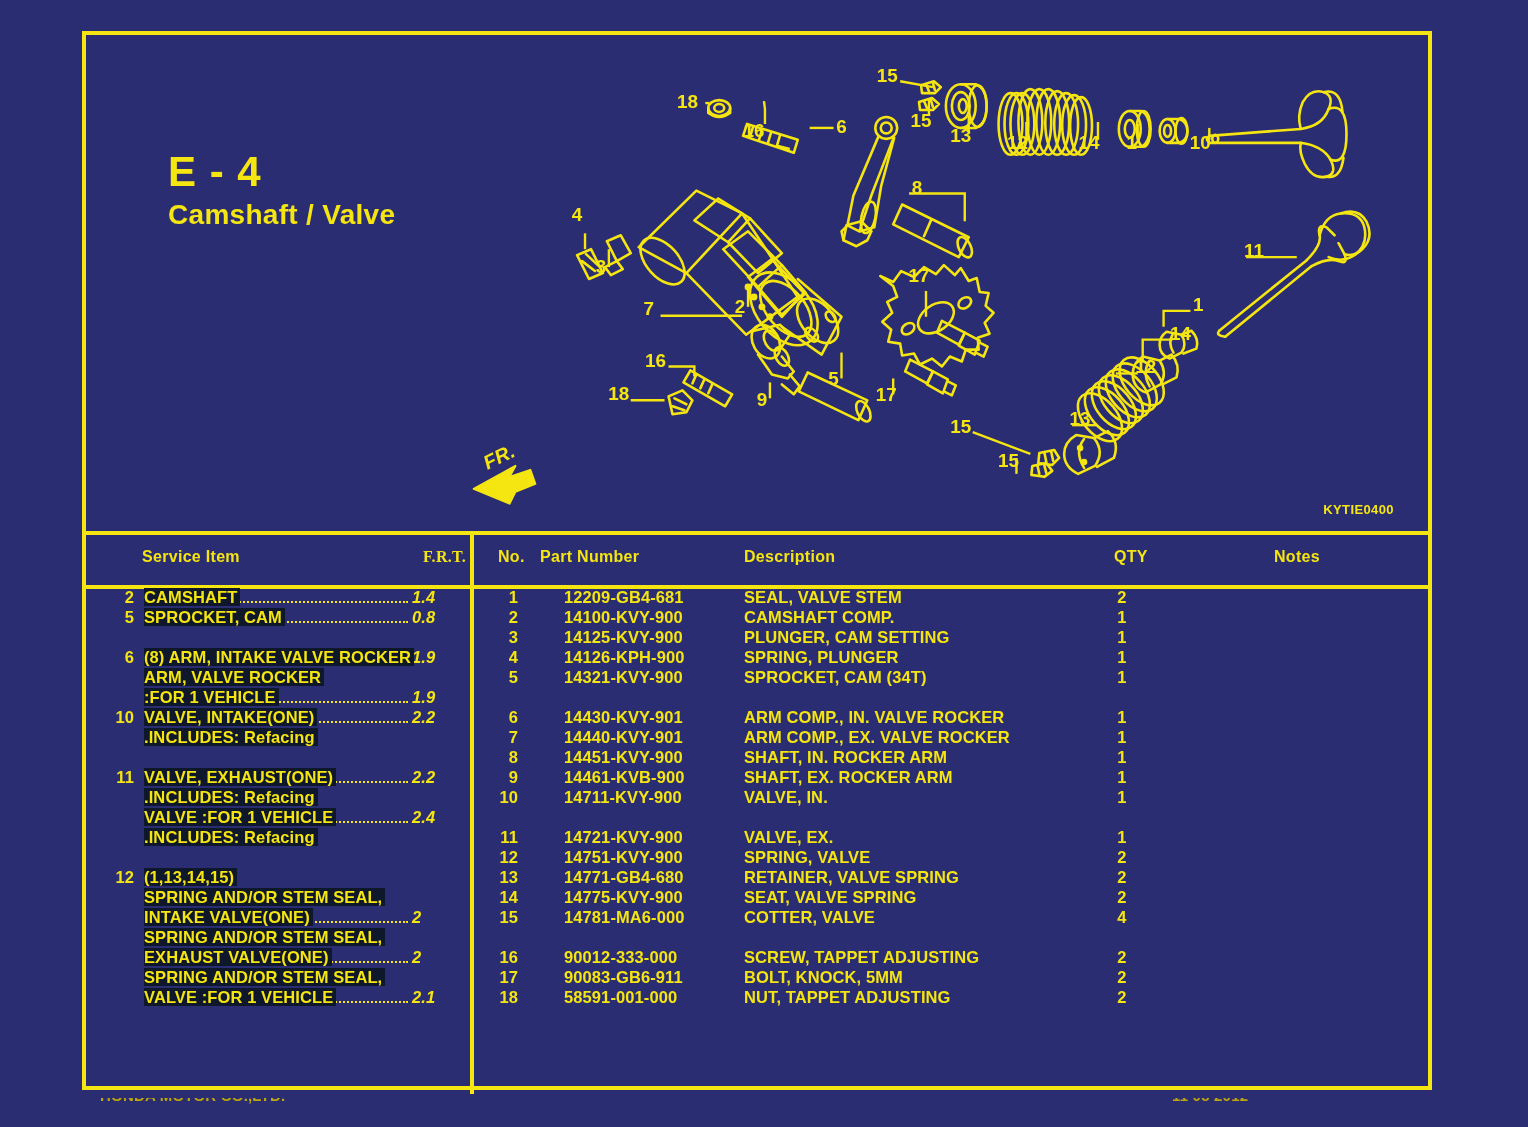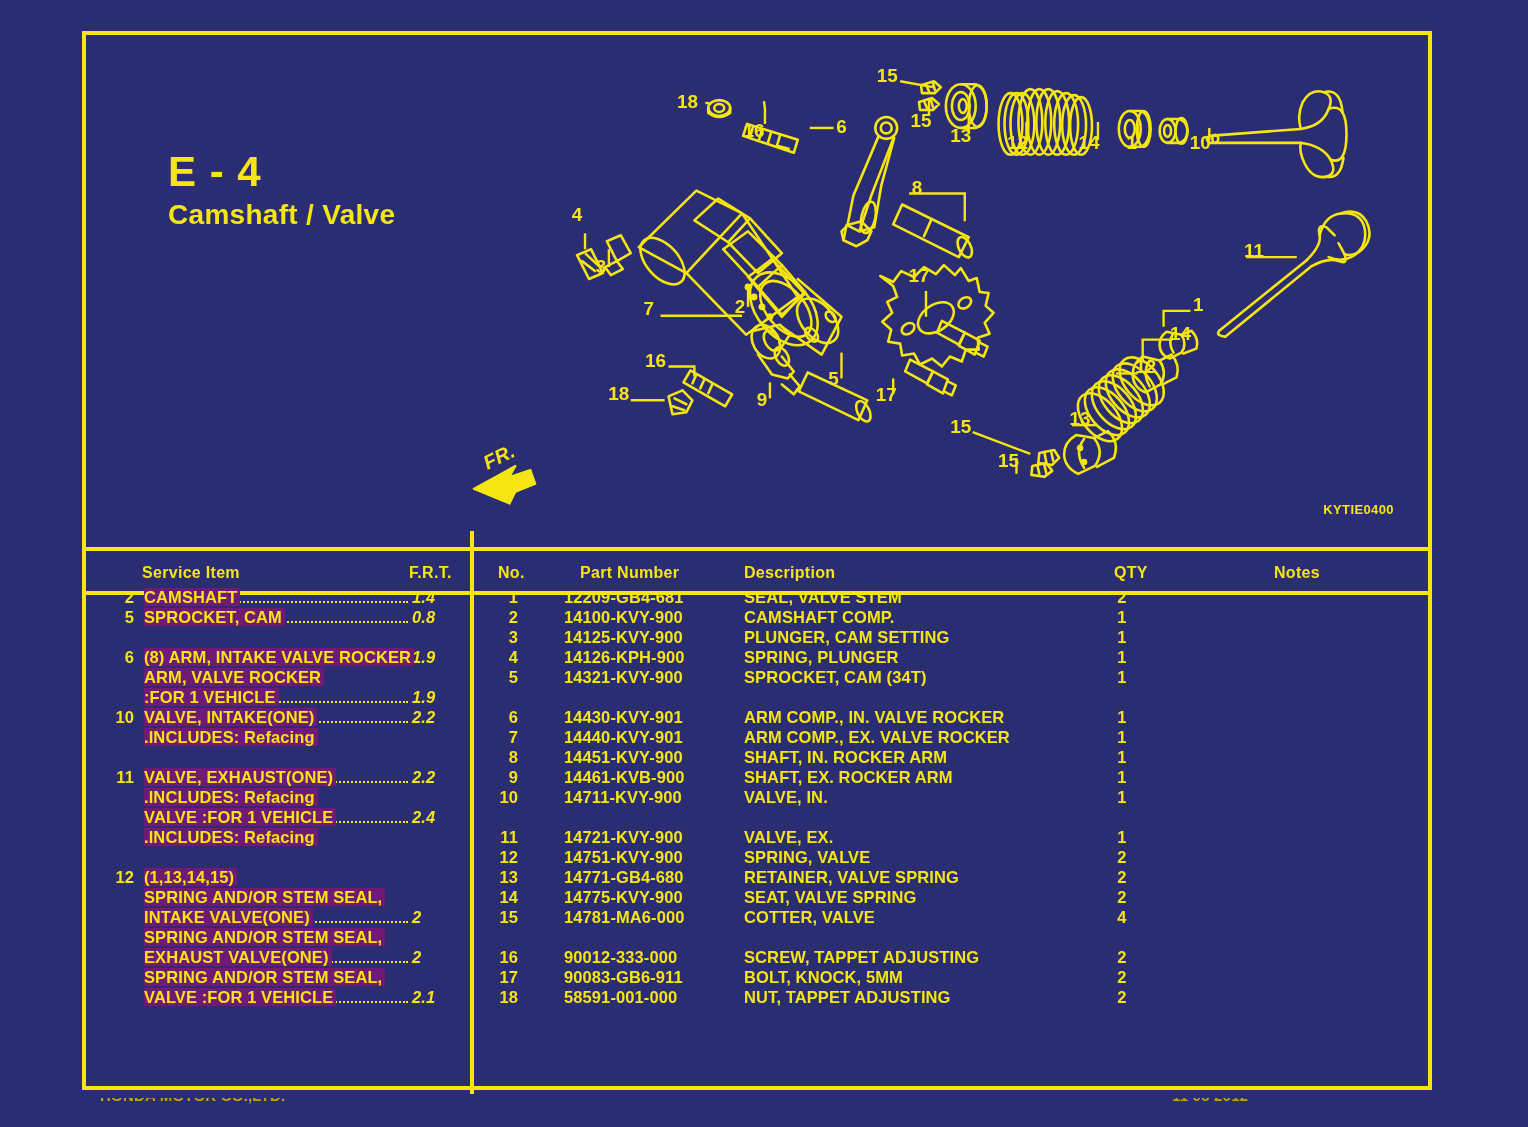--- a/index.html
+++ b/index.html
@@ -69,46 +69,45 @@
     width: 100%;
     height: 100%;
   }
 
   
   .header-band {
     position: absolute;
     left: 0;
     top: 496px;
     width: 100%;
-    height: 48px;
+    height: 58px;
     border-top: 4px solid #f5e510;
     border-bottom: 4px solid #f5e510;
-    margin-top: 16px;
   }
 
   .col-divider {
     position: absolute;
     left: 384px;
     top: 496px;
     width: 4px;
     height: 563px;
     background: #f5e510;
   }
 
   .hdr {
     position: absolute;
     font-size: 16px;
     font-weight: bold;
     letter-spacing: 0.3px;
     top: 13px;
   }
   .hdr-service   { left: 56px; }
-  .hdr-frt       { left: 323px; }
+  .hdr-frt       { left: 337px; font-family: Liberation Serif, serif; }
   .hdr-no        { left: 412px; }
-  .hdr-partnum   { left: 494px; text-align: center; }
+  .hdr-partnum   { left: 454px; text-align: center; }
   .hdr-desc      { left: 658px; }
   .hdr-qty       { left: 1028px; }
   .hdr-notes     { left: 1188px; }
 
   
   .service-list {
     position: absolute;
     left: 0;
     top: 552px;
     width: 384px;
@@ -139,21 +138,21 @@
   .srv-dots {
     position: absolute;
     left: 40px;
     right: 62px;
     bottom: 4px;
     border-bottom: 2.5px dotted #f5e510;
     z-index: 0;
   }
   .srv-text span.lbl {
     position: relative;
-    background: #701a75;
+    background: #0f172a;
     padding-right: 3px;
     z-index: 1;
   }
   .srv-val {
     position: absolute;
     right: 18px;
     width: 40px;
     text-align: left;
     font-style: italic;
   }

